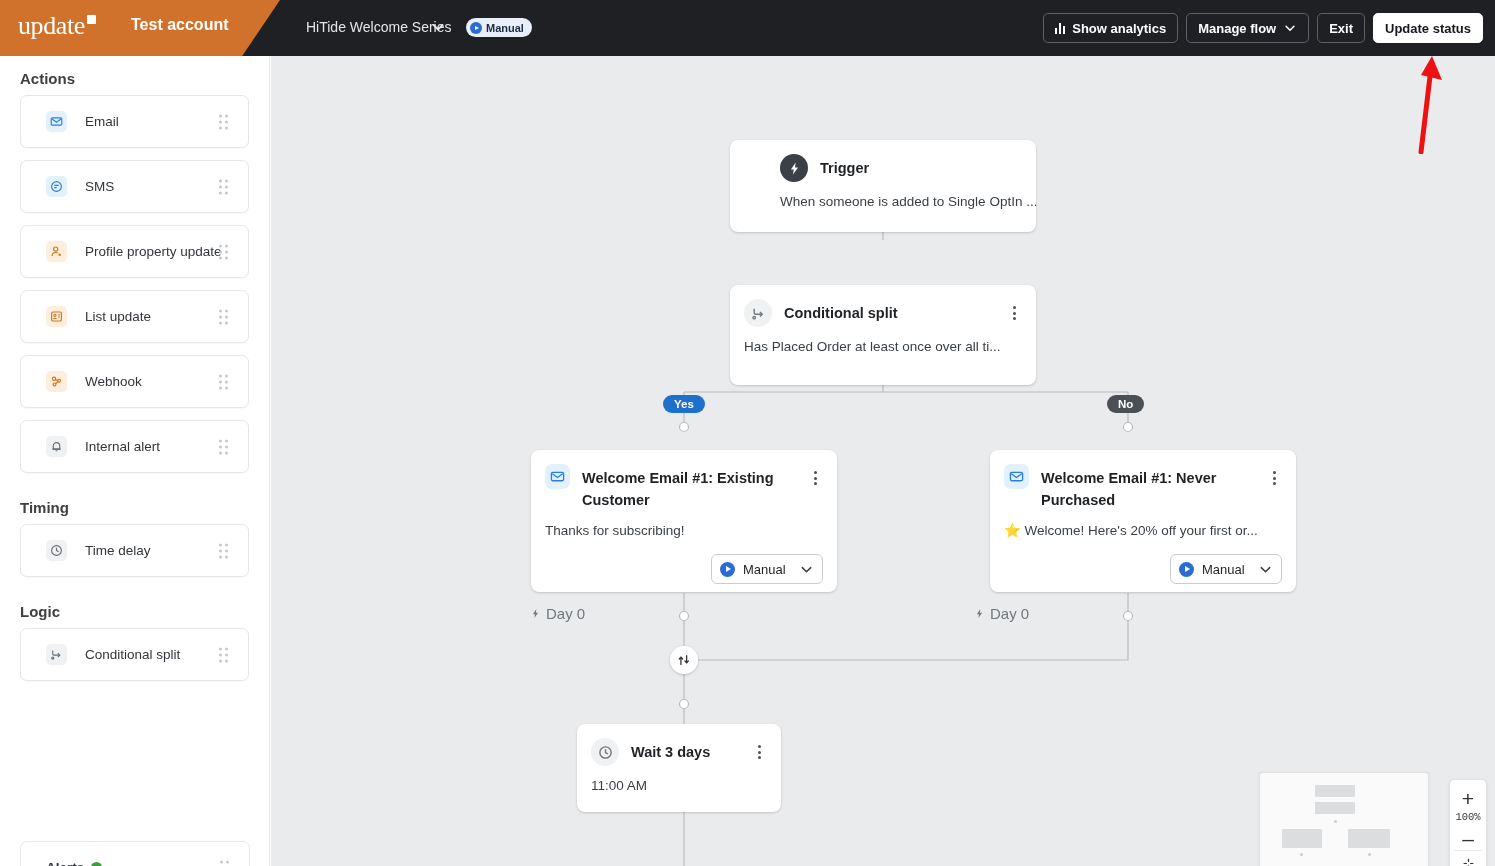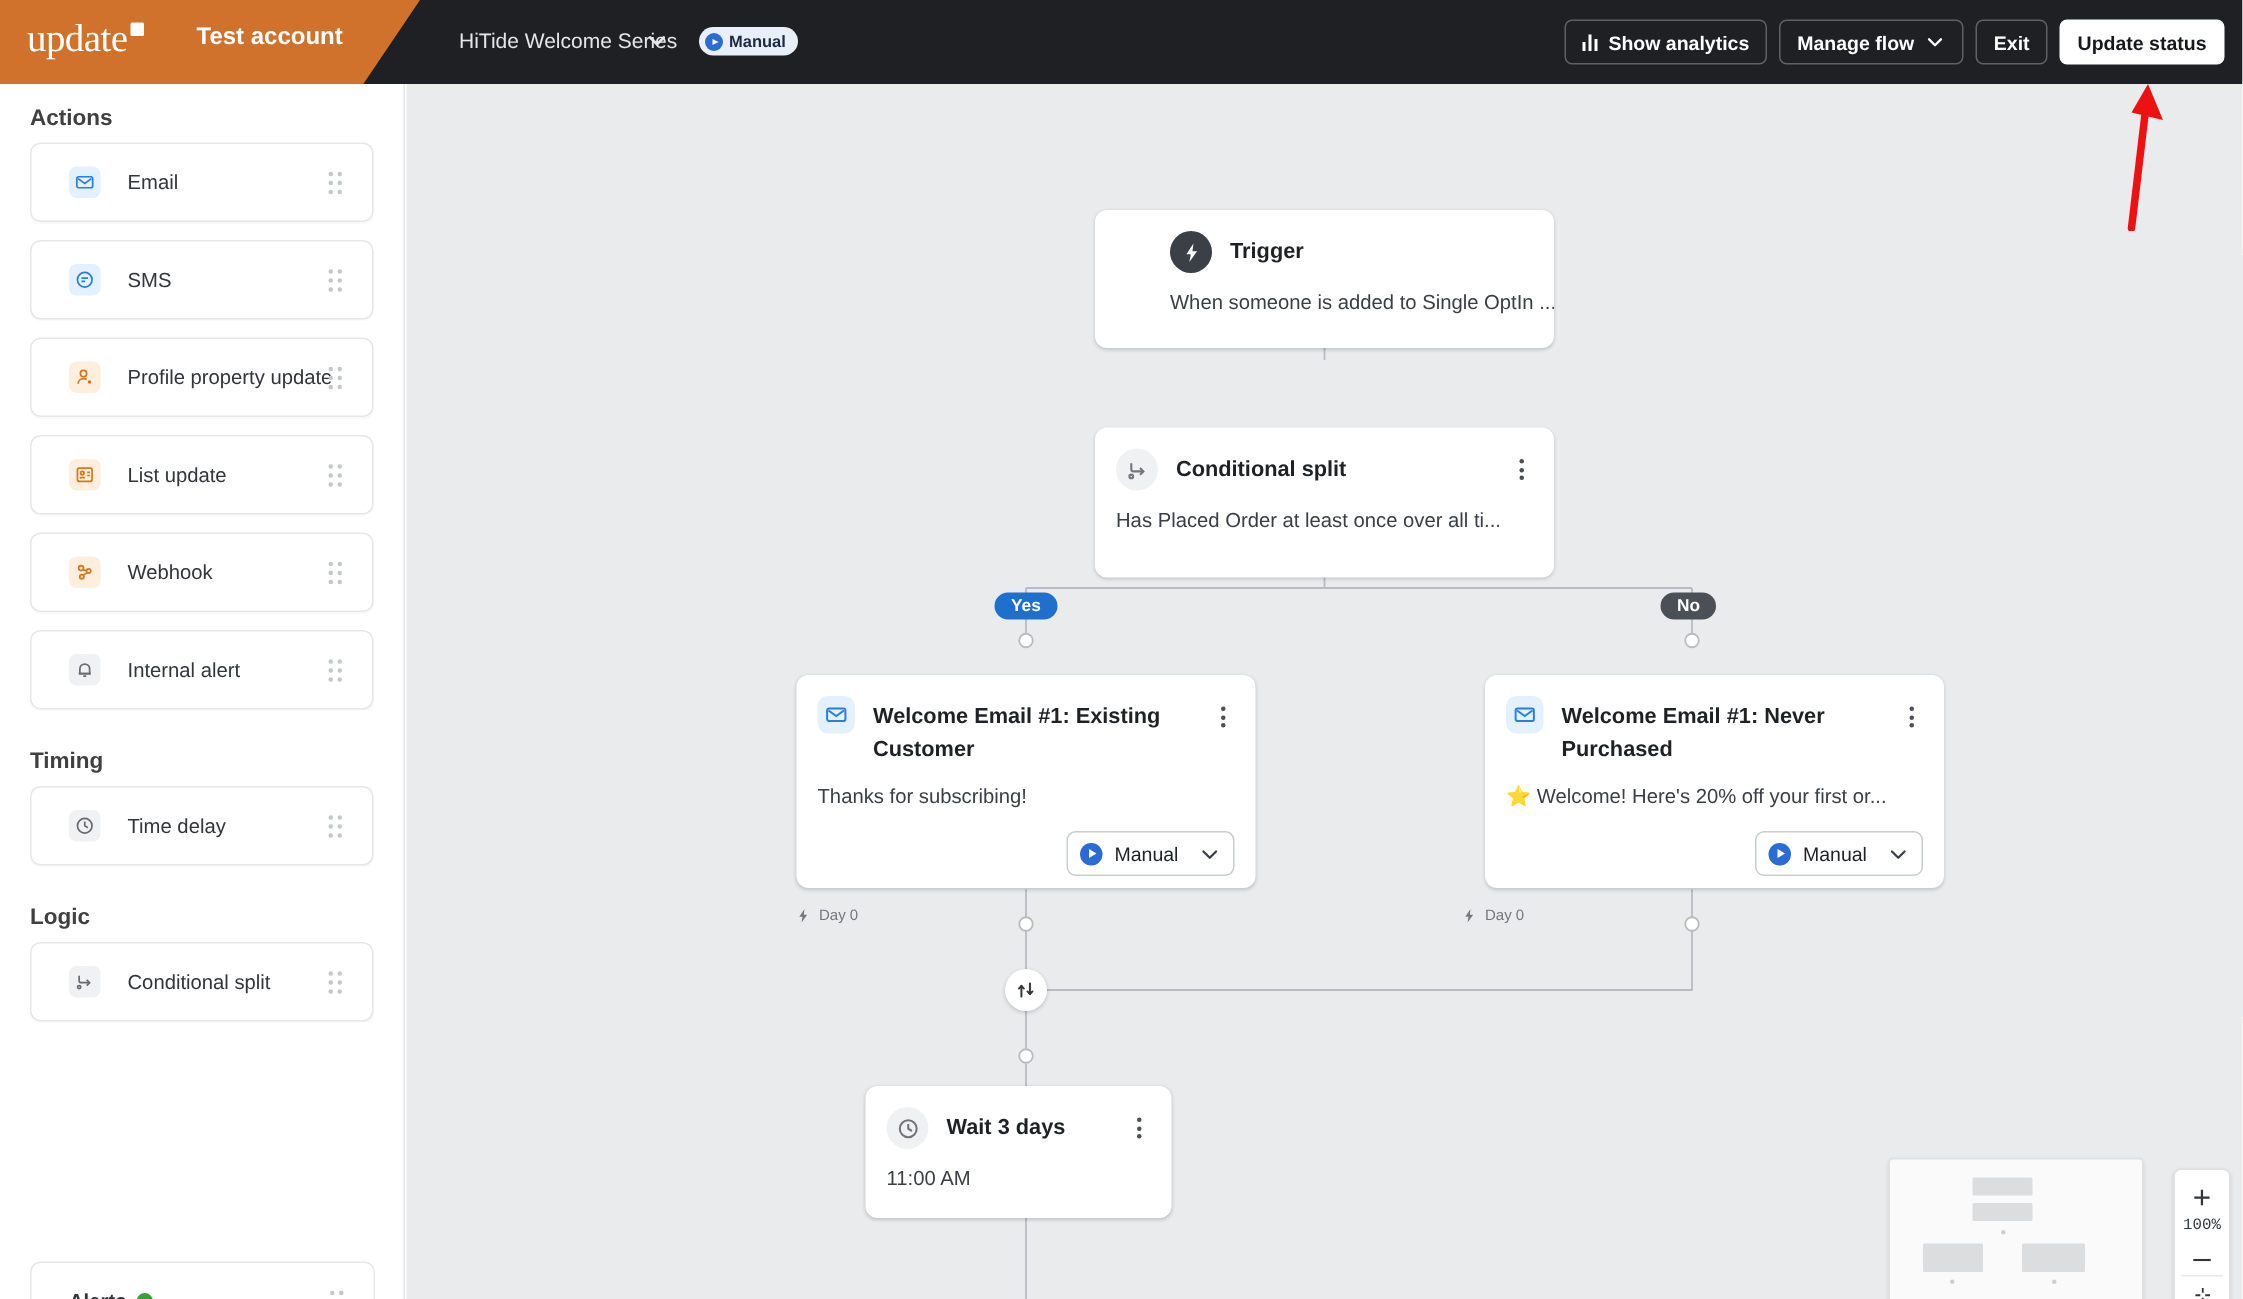--- a/index.html
+++ b/index.html
@@ -170,21 +170,21 @@
   .branch-pill {
     position: absolute; height: 18px; border-radius: 9px; color: #fff;
     font-size: 11.5px; font-weight: bold; display: flex; align-items: center;
     justify-content: center; padding: 0 11px; cursor: pointer; margin-top: 12px;
   }
   .branch-pill.yes { background: #1f6fcc; }
   .branch-pill.no { background: #4b5056; }
 
   .day-label {
     position: absolute; display: flex; align-items: center; gap: 5px;
-    font-size: 10px; color: #72777d; white-space: nowrap;
+    font-size: 15px; color: #72777d; white-space: nowrap;
   }
   .day-label svg { width: 11px; height: 11px; }
 
   .merge-node {
     position: absolute; width: 28px; height: 28px; border-radius: 50%;
     background: #ffffff; box-shadow: 0 1px 3px rgba(16,24,40,0.2);
     display: flex; align-items: center; justify-content: center; cursor: pointer;
   }
   .merge-node svg { width: 14px; height: 14px; color: #32363b; }
 

